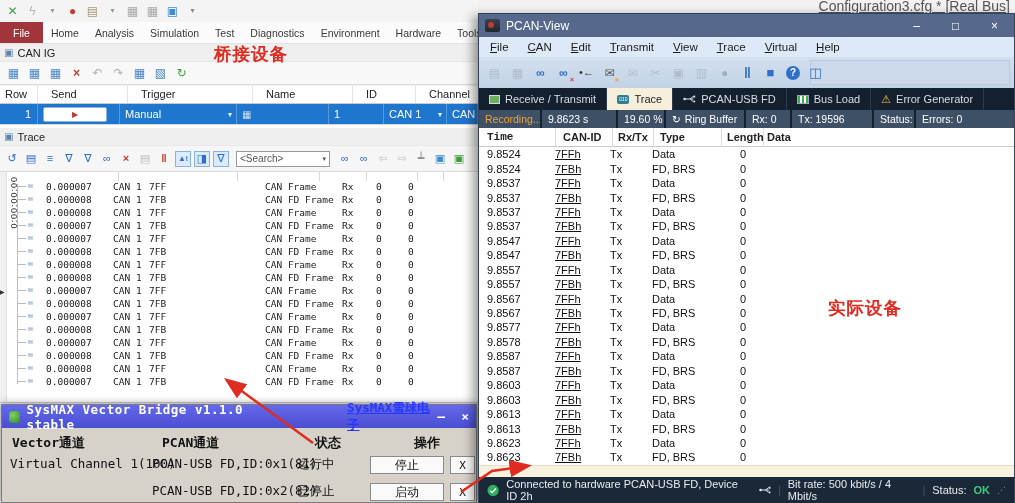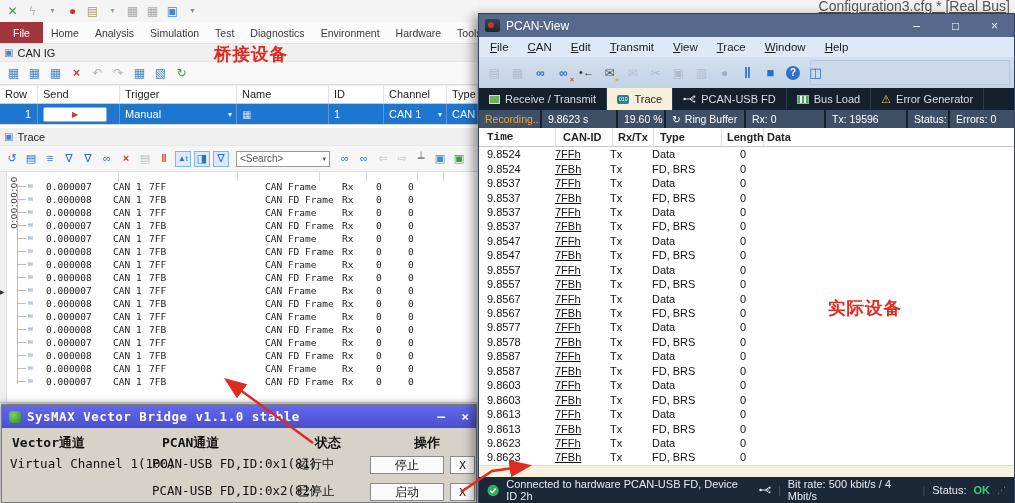--- a/index.html
+++ b/index.html
@@ -18,21 +18,21 @@
   .ribtab{padding:0 8px;display:flex;align-items:center;white-space:nowrap;}
   .ribtab.file{background:#a0353c;color:#fff;padding:0 13px;}
   .panel-title{position:absolute;left:0;width:478px;height:17px;background:#efefef;
        display:flex;align-items:center;gap:4px;padding-left:4px;font-size:11px;color:#222;}
   .pt-icon{color:#5b82ad;font-size:10px;}
   .canig-tools{position:absolute;left:0;top:61px;width:478px;height:24px;background:#f8f8f8;
        border-top:1px solid #e6e6e6;border-bottom:1px solid #dcdcdc;display:flex;align-items:center;
        padding-left:6px;gap:6px;}
   .grid-head{position:absolute;left:0;top:86px;width:478px;height:18px;display:grid;
        grid-template-columns:38px 82px 117px 92px 55px 63px auto;background:#fff;
-       border-bottom:1px solid #c9c9c9;font-size:11px;color:#222;}
+       border-bottom:1px solid #c9c9c9;font-size:11px;color:#222;gap:8px;}
   .grid-head > div{border-right:1px solid #e3e3e3;padding:2px 0 0 5px;overflow:hidden;}
   .grid-row{position:absolute;left:0;top:104px;width:478px;height:21px;display:grid;
        grid-template-columns:38px 82px 117px 92px 55px 63px auto;background:#1f76ce;color:#fff;
        font-size:11px;border-bottom:1px solid #d8d8d8;}
   .grid-row > div{border-right:1px solid rgba(255,255,255,.25);display:flex;align-items:center;
        padding-left:5px;overflow:hidden;white-space:nowrap;}
   .grid-row .num{justify-content:flex-end;padding-right:6px;}
   .send-btn{width:64px;height:15px;background:#fff;border:1px solid #8fb2d8;border-radius:2px;
        display:flex;align-items:center;justify-content:center;color:#c23b2e;font-size:8px;}
   .cell-caret{margin-left:auto;margin-right:4px;font-size:8px;color:#eaf2fb;}
@@ -529,20 +529,21 @@
           <span class="t-v2">0</span>
         </div>
       </div>
   </div>
 </div>
 
 <div id="sysmax">
   <div class="sm-title">
     <span class="sm-logo"></span>
     <span class="sm-title-text">SysMAX Vector Bridge v1.1.0 stable</span>
+    <span class="sm-link">SysMAX雪球电子</span>
     <span class="sm-btns">
       <span>–</span>
       <span>×</span>
     </span>
   </div>
   <div class="sm-body">
     <div class="sm-head">
       <span class="smh0">Vector通道</span>
       <span class="smh1">PCAN通道</span>
       <span class="smh2">状态</span>
@@ -582,21 +583,21 @@
   </div>
 
   <div class="p-menu">
 
   <span class="p-menu-item">File</span>
       <span class="p-menu-item">CAN</span>
       <span class="p-menu-item">Edit</span>
       <span class="p-menu-item">Transmit</span>
       <span class="p-menu-item">View</span>
       <span class="p-menu-item">Trace</span>
-      <span class="p-menu-item">Window</span>
+      <span class="p-menu-item">Virtual</span>
       <span class="p-menu-item">Help</span>
     </div>
 
   <div class="p-tools">
     <div class="p-tools-right"></div>
     <span style="display:flex;gap:8px;align-items:center;position:relative;z-index:1">
 
     <span class="tbi" style="color:#aebccd">
           <span>▤</span>
           <span class="badge"></span>
@@ -689,21 +690,21 @@
   </div>
 
   <div class="p-status">
     <span class="seg rec" style="width:61px">Recording...</span>
     <span class="seg" style="width:74px">9.8623 s</span>
     <span class="seg" style="width:46px">19.60 %</span>
     <span class="seg" style="width:78px;gap:4px">
       <span>↻</span>
       <span>Ring Buffer</span>
     </span>
-    <span class="seg" style="width:78px">Rx: 0</span>
+    <span class="seg" style="width:44px">Rx: 0</span>
     <span class="seg" style="width:80px">Tx: 19596</span>
     <span class="seg" style="width:40px">Status: 0</span>
     <span class="seg" style="flex:1">Errors: 0</span>
   </div>
 
   <div class="p-grid-head">
     <span class="ph0">Time</span>
     <span class="ph1">CAN-ID</span>
     <span class="ph2">Rx/Tx</span>
     <span class="ph3">Type</span>

